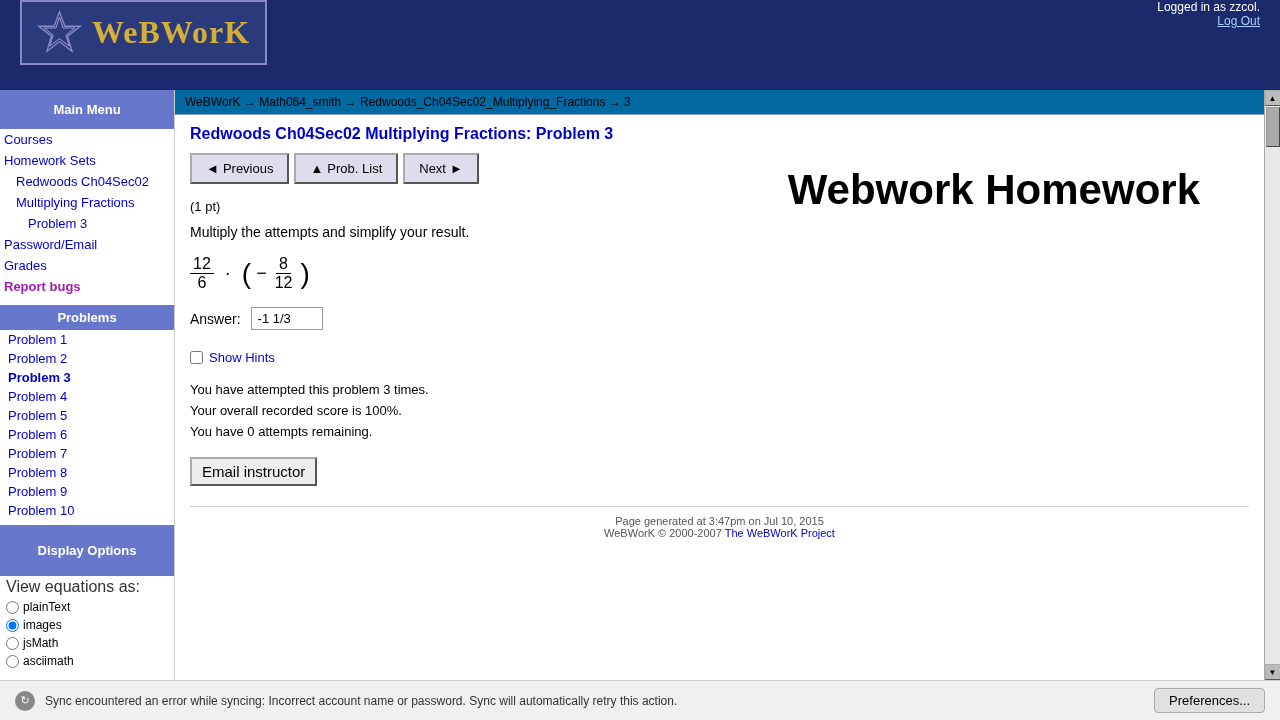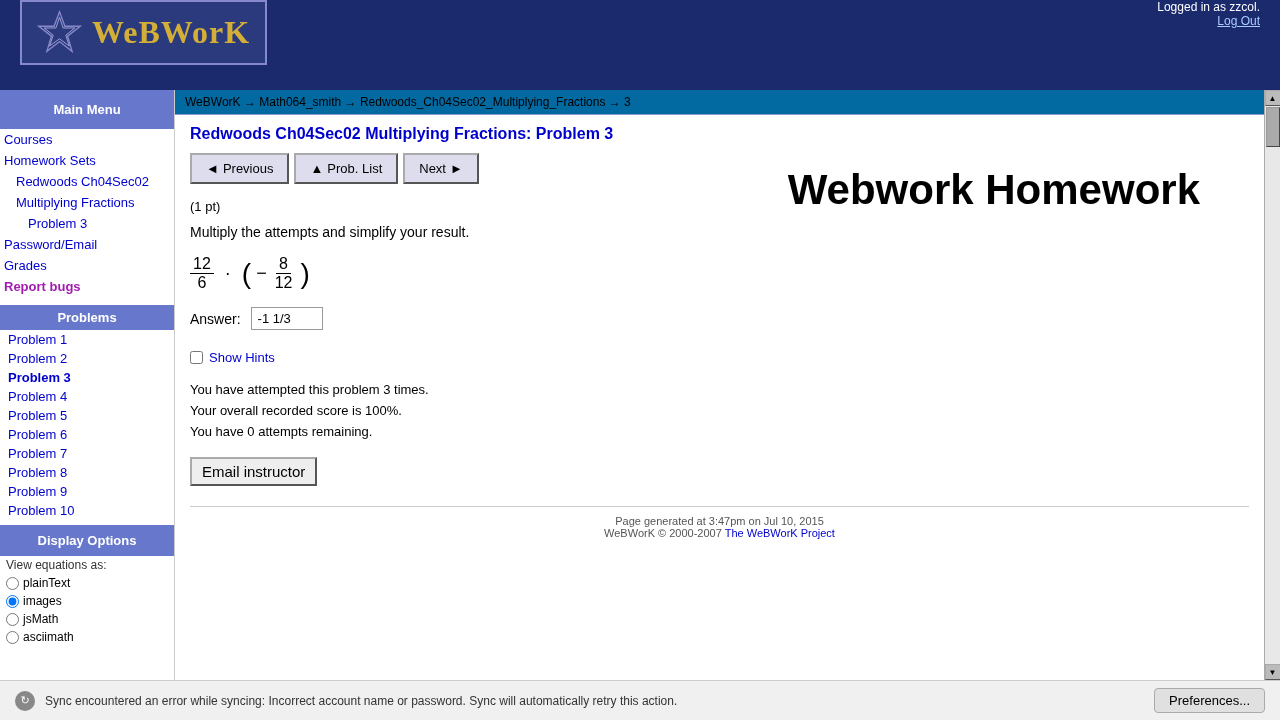--- a/index.html
+++ b/index.html
@@ -88,26 +88,26 @@
       font-size: 13px;
     }
     .problem-link.active { font-weight: bold; }
 
     
     .display-options-header {
       background: #6677cc;
       color: #fff;
       font-weight: bold;
       text-align: center;
-      padding: 8px;
+      padding: 18px;
       font-size: 13px;
       margin-top: 5px;
     }
     .display-option-label {
-      font-size: 12px;
+      font-size: 16px;
       padding: 2px 6px;
       color: #333;
     }
     .radio-option {
       display: flex;
       align-items: center;
       padding: 2px 6px;
       gap: 4px;
       font-size: 12px;
     }

